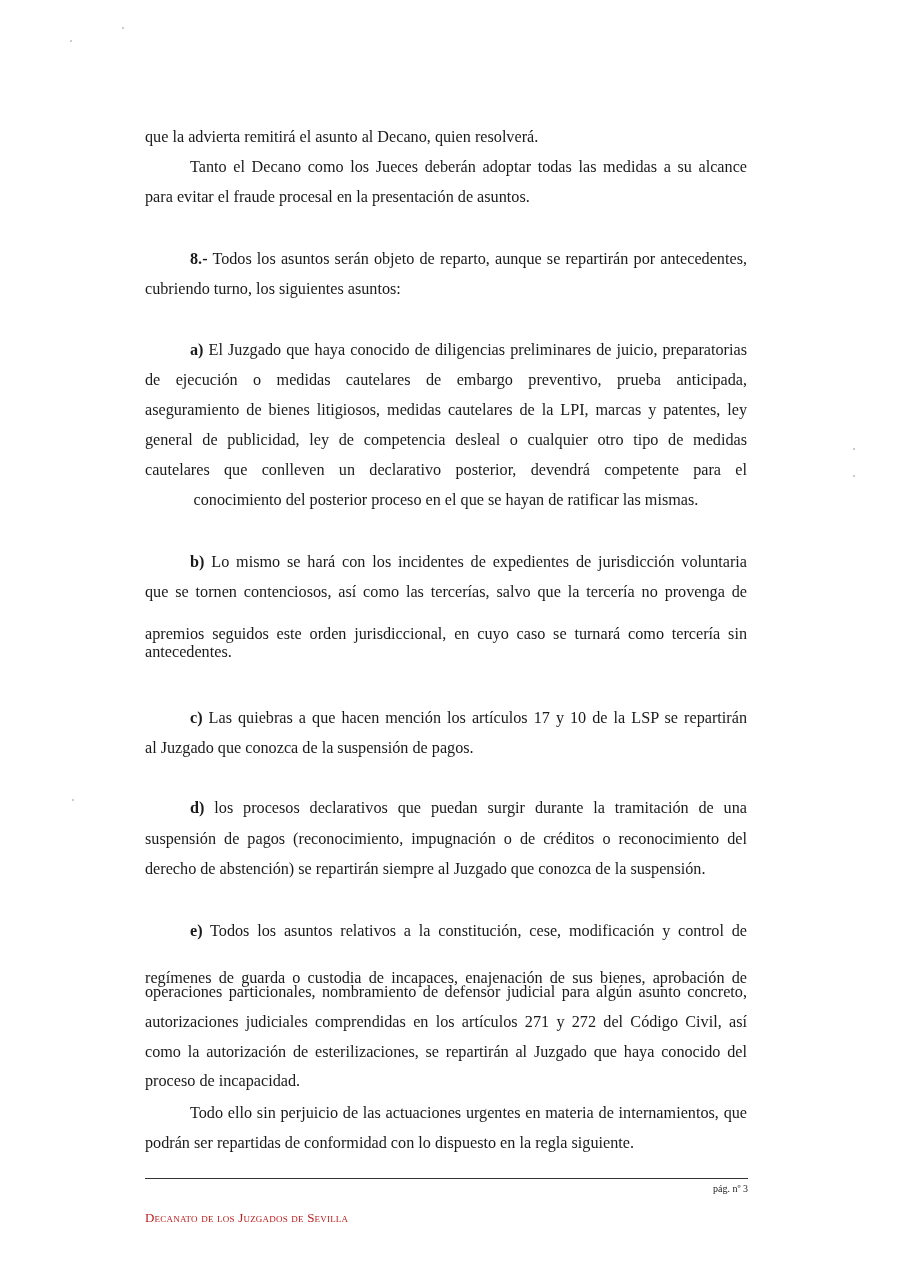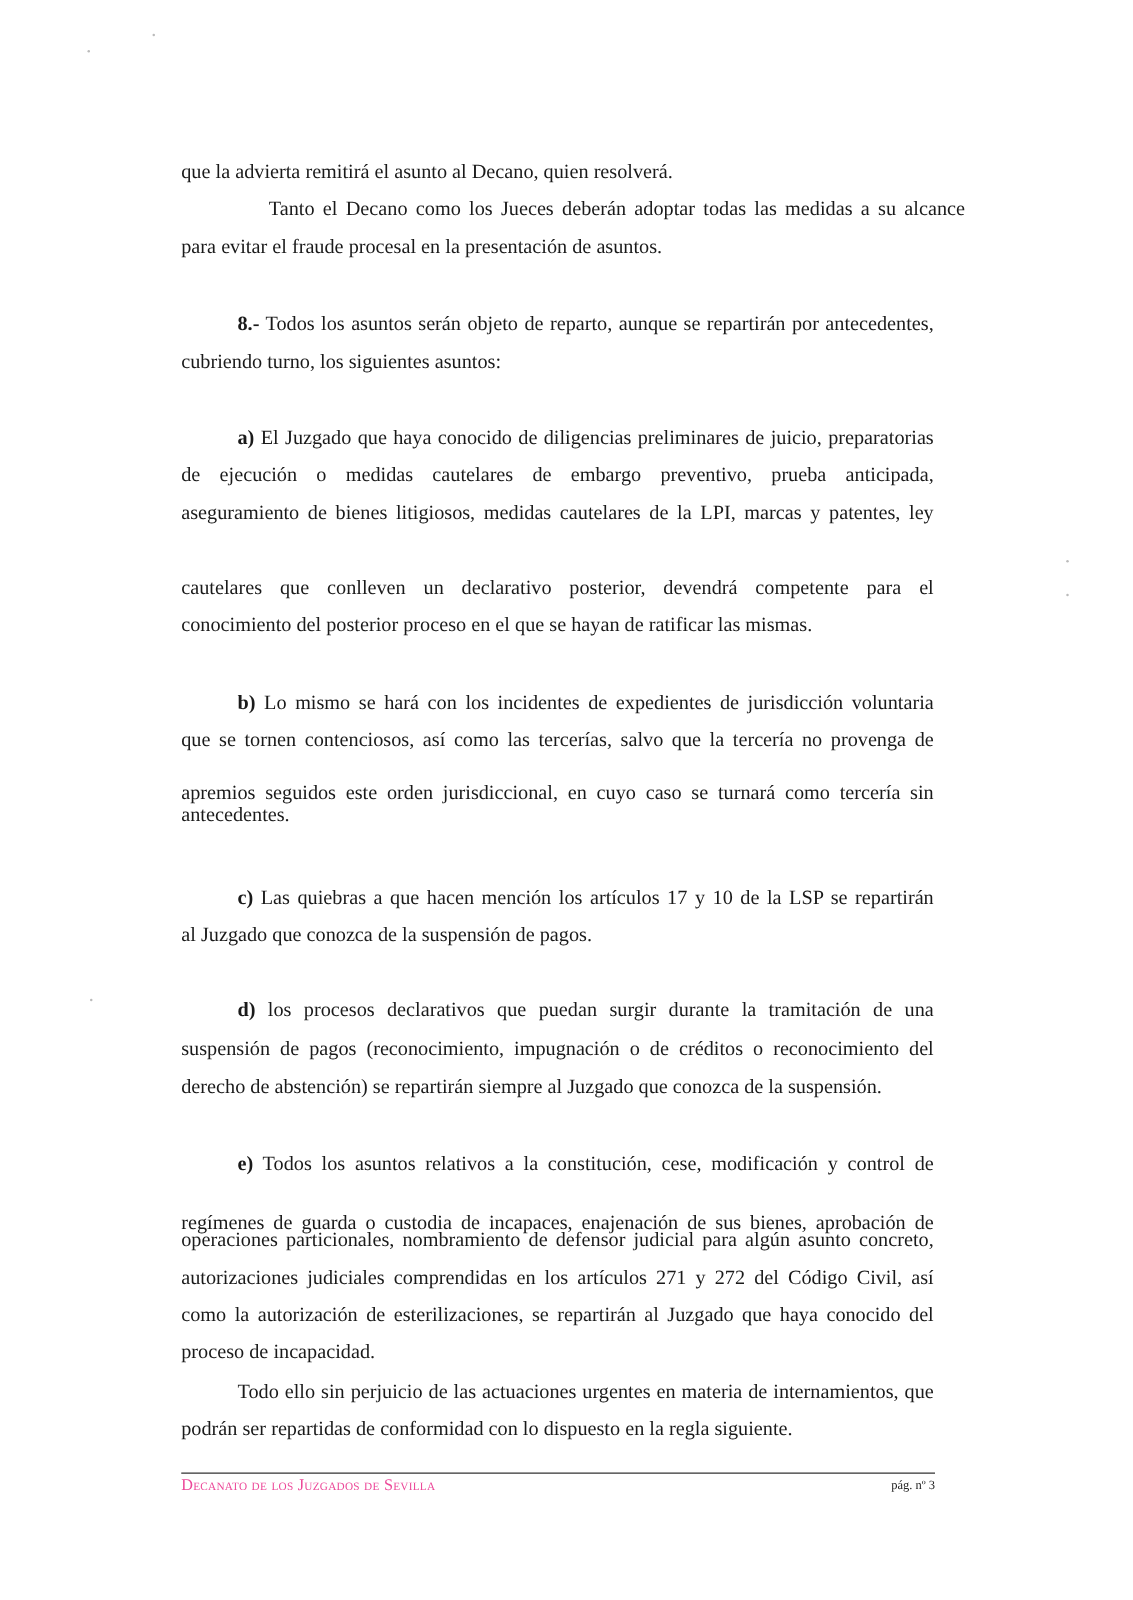--- a/index.html
+++ b/index.html
@@ -15,52 +15,53 @@
     height: 20px;
   }
   .j { text-align: justify; text-align-last: justify; white-space: normal; overflow: hidden; }
   .ind { left: 190px; width: 557px; }
   .b { font-weight: bold; }
   .footer-rule {
     position: absolute; left: 145px; width: 603px; top: 1178px; height: 0;
     border-top: 1.5px solid #333;
   }
   .footer-left {
-    position: absolute; left: 145px; top: 1180px;
-    font-size: 13px; font-variant: small-caps; letter-spacing: 0.2px; color: #ec4899;
+    position: absolute; left: 145px; top: 1210px;
+    font-size: 13px; font-variant: small-caps; letter-spacing: 0.2px; color: #b91c1c;
   }
   .footer-right {
     position: absolute; right: 158px; top: 1183px; font-size: 10px; color: #222;
   }
   .speck { position: absolute; width: 2px; height: 2px; background: #bbb; border-radius: 1px; }
 </style>
 </head>
 <body>
 
 <div class="page">
 
   <div class="speck" style="left:70px;top:40px;"></div>
   <div class="speck" style="left:122px;top:27px;"></div>
   <div class="speck" style="left:72px;top:799px;"></div>
   <div class="speck" style="left:853px;top:448px;"></div>
   <div class="speck" style="left:853px;top:475px;"></div>
 
   <div class="line" style="top:127px;"><span>que la advierta remitirá el asunto al Decano, quien resolverá.</span></div>
 
-  <div class="line ind j" style="top:157px;margin-left:25px;"><span>Tanto el Decano como los Jueces deberán adoptar todas las medidas a su alcance</span></div>
+  <div class="line ind j" style="top:157px;"><span>Tanto el Decano como los Jueces deberán adoptar todas las medidas a su alcance</span></div>
   <div class="line" style="top:187px;"><span>para evitar el fraude procesal en la presentación de asuntos.</span></div>
 
   <div class="line ind j" style="top:249px;"><span class="b">8.-</span><span> Todos los asuntos serán objeto de reparto, aunque se repartirán por antecedentes,</span></div>
   <div class="line" style="top:279px;"><span>cubriendo turno, los siguientes asuntos:</span></div>
 
   <div class="line ind j" style="top:340px;"><span class="b">a)</span><span> El Juzgado que haya conocido de diligencias preliminares de juicio, preparatorias</span></div>
   <div class="line j" style="top:370px;"><span>de ejecución o medidas cautelares de embargo preventivo, prueba anticipada,</span></div>
   <div class="line j" style="top:400px;"><span>aseguramiento de bienes litigiosos, medidas cautelares de la LPI, marcas y patentes, ley</span></div>
+  <div class="line j" style="top:430px;"><span>general de publicidad, ley de competencia desleal o cualquier otro tipo de medidas</span></div>
   <div class="line j" style="top:460px;"><span>cautelares que conlleven un declarativo posterior, devendrá competente para el</span></div>
-  <div class="line" style="top:490px;"><span>conocimiento del posterior proceso en el que se hayan de ratificar las mismas.</span></div>
+  <div class="line" style="top:490px;text-align:center;"><span>conocimiento del posterior proceso en el que se hayan de ratificar las mismas.</span></div>
 
   <div class="line ind j" style="top:552px;"><span class="b">b)</span><span> Lo mismo se hará con los incidentes de expedientes de jurisdicción voluntaria</span></div>
   <div class="line j" style="top:582px;"><span>que se tornen contenciosos, así como las tercerías, salvo que la tercería no provenga de</span></div>
   <div class="line j" style="top:624px;"><span>apremios seguidos este orden jurisdiccional, en cuyo caso se turnará como tercería sin</span></div>
   <div class="line" style="top:642px;"><span>antecedentes.</span></div>
 
   <div class="line ind j" style="top:708px;"><span class="b">c)</span><span> Las quiebras a que hacen mención los artículos 17 y 10 de la LSP se repartirán</span></div>
   <div class="line" style="top:738px;"><span>al Juzgado que conozca de la suspensión de pagos.</span></div>
 
   <div class="line ind j" style="top:798px;"><span class="b">d)</span><span> los procesos declarativos que puedan surgir durante la tramitación de una</span></div>

